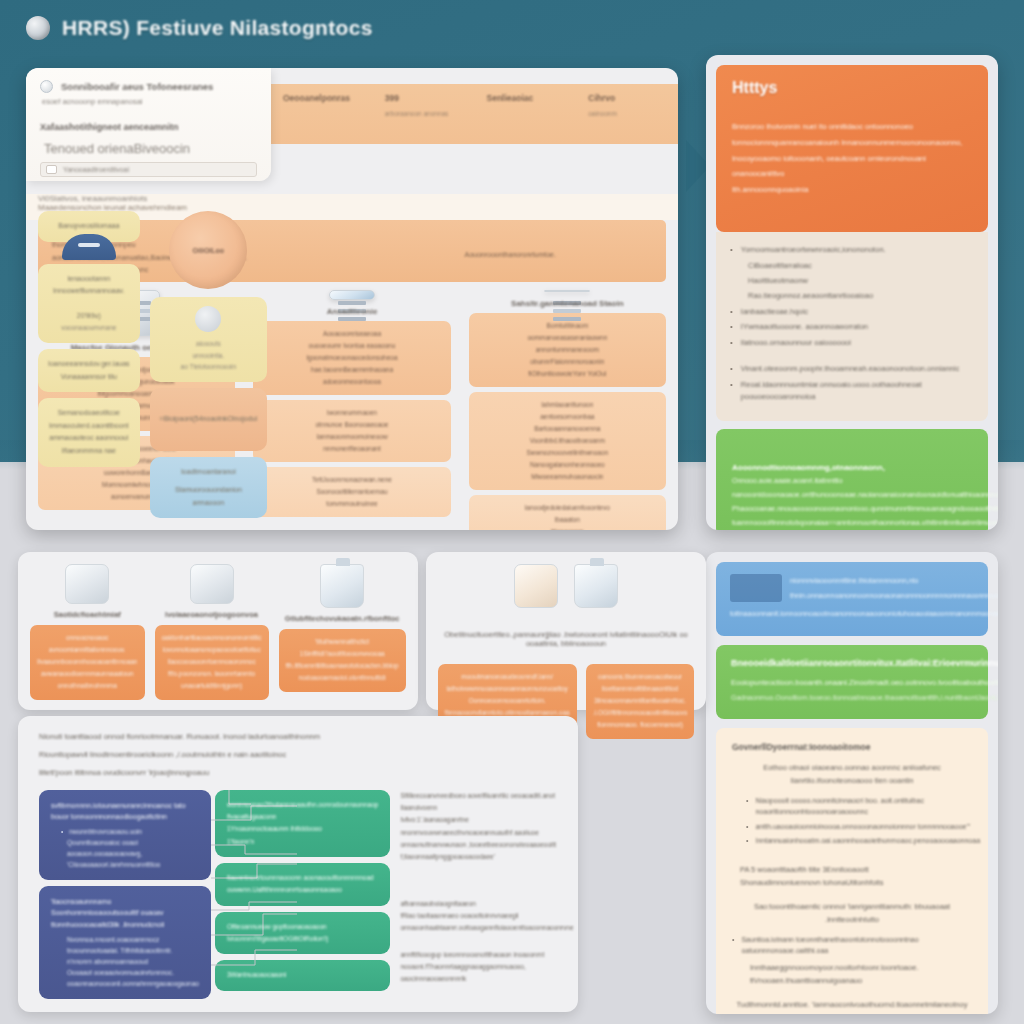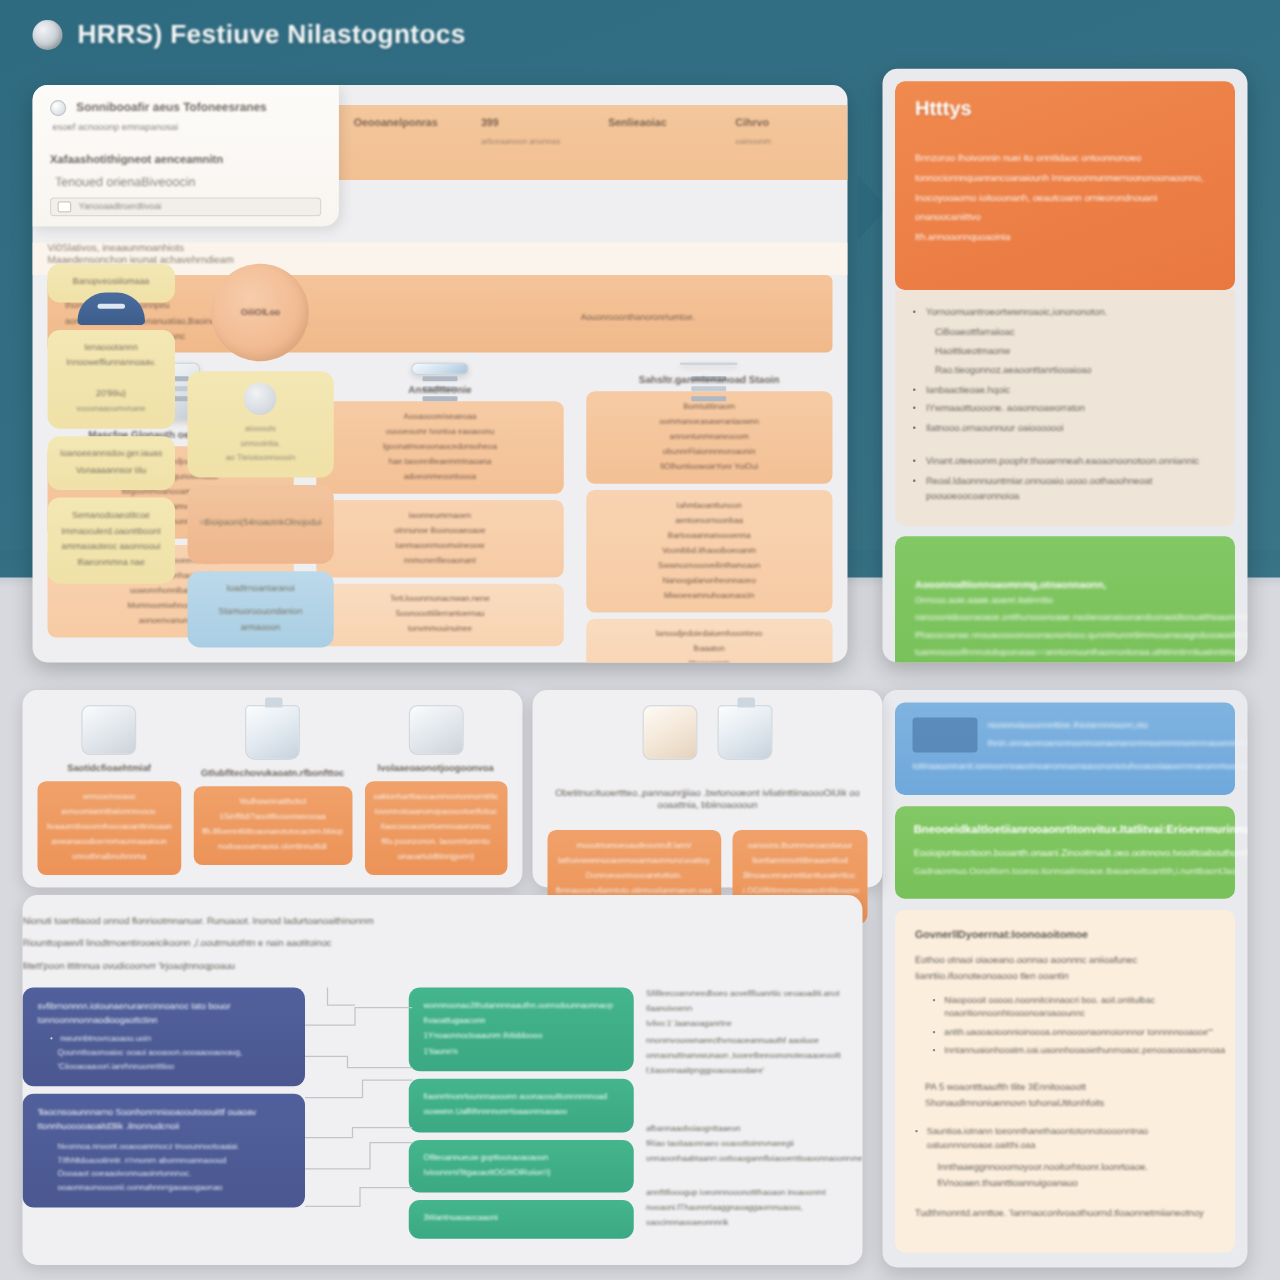--- a/index.html
+++ b/index.html
@@ -86,21 +86,21 @@
   .oc-row { display: flex; align-items: center; gap: 8px; }
   .oc-circle {
     width: 13px; height: 13px; border-radius: 50%;
     background: radial-gradient(circle at 35% 32%, #fff, #cfd5da);
     border: 1px solid #c0c8cf;
     flex: 0 0 auto;
   }
   .oc-title { font-size: 9.5px; color: #6f6a66; font-weight: bold; }
   .oc-sub { font-size: 7.5px; color: #8d8781; margin: 4px 0 0 2px; }
   .oc-section { font-size: 9px; color: #6b6561; font-weight: bold; margin-top: 16px; }
-  .oc-line { font-size: 10px; color: #8b857f; margin-top: 9px; margin-left: 4px; }
+  .oc-line { font-size: 13px; color: #8b857f; margin-top: 9px; margin-left: 4px; }
   .oc-input {
     margin-top: 6px;
     height: 15px;
     background: #f2efeb;
     border: 1px solid #ddd7d0;
     border-radius: 3px;
     display: flex; align-items: center; gap: 6px;
     padding: 0 5px;
   }
   .oc-input-box {
@@ -308,21 +308,21 @@
   .rb-green-line { font-size: 7.5px; color: #f3fbee; line-height: 1.95; }
   .rb-green-line.dim { color: #e2f2db; font-size: 7px; }
 
   .rb-cream {
     background: #fbeedd;
     border-radius: 8px;
     margin-top: 9px;
     padding: 14px 16px 16px;
   }
   .rb-h { font-size: 8.5px; color: #5f5a55; font-weight: bold; margin-bottom: 10px; }
-  .rb-p { font-size: 7.5px; color: #6a645e; line-height: 1.7; margin-bottom: 8px; }
+  .rb-p { font-size: 7.5px; color: #6a645e; line-height: 1.7; margin-bottom: 8px; text-align: center; }
   .rb-li { display: flex; gap: 7px; margin: 0 0 4px 14px; align-items: flex-start; }
   .rb-li-b { font-size: 7px; color: #8b8279; line-height: 1.55; }
   .rb-li-t { font-size: 7px; color: #6a645e; line-height: 1.55; }
   .rb-sp { height: 12px; }
   .rb-note { font-size: 7.5px; color: #6a645e; margin-left: 8px; line-height: 1.75; }
 
   
   .strip-wrap {
     position: absolute; left: 18px; top: 552px;
     width: 672px; height: 158px;
@@ -368,25 +368,25 @@
   }
   .sc-line { font-size: 6.5px; color: #f8ece3; line-height: 1.85; text-align: center; }
   .sc-row-icons { display: flex; gap: 16px; justify-content: center; margin-bottom: 6px; }
   .sc-caption { font-size: 7.5px; color: #6d6660; text-align: center; margin-bottom: 6px; }
   .sc-two { display: flex; gap: 9px; }
   .sc-two > div { flex: 1; }
 
   
   .flow-panel {
     position: absolute; left: 18px; top: 716px;
-    width: 672px; height: 296px;
+    width: 560px; height: 296px;
     background: #f0f0f2;
     border-radius: 12px;
     box-shadow: 0 4px 12px rgba(0,0,0,.13);
-    padding: 14px 0;
+    padding: 14px 21px;
     overflow: hidden;
   }
   .flow-intro { font-size: 7.5px; color: #6d6760; line-height: 1.85; margin-bottom: 10px; }
   .flow-intro.b { font-weight: bold; color: #5e5952; }
   .flow-body { display: flex; gap: 0; position: relative; }
   .flow-left { width: 246px; }
   .flow-navy {
     background: linear-gradient(180deg, #51609c 0%, #4a5790 100%);
     border-radius: 9px;
     padding: 10px 12px;
@@ -691,20 +691,21 @@
       <div class="rb-li">
         <span class="rb-li-b">•</span>
         <span class="rb-li-t bt">Inntannuaionhooatm.oai.uaonnhooaoiethunrnoaoc.penooaoooaaonnoaa</span>
       </div>
 
       <div class="rb-sp"></div>
       <div class="rb-note bt">PA  5   woaontttaaofth  tlite  3Ennitooaoott</div>
       <div class="rb-note bt">Shonaudlmnoniuennovn  tohonaUtitonhfoits</div>
       <div class="rb-sp"></div>
 
+      <div class="rb-p bt">Sao:tooontthoaentic  onnnoi  'lanrigannttianmuth:  bbuuaoaat  .lnntteootnhtutto</div>
       <div class="rb-li" style="margin-left:0">
         <span class="rb-li-b">•</span>
         <span class="rb-li-t bt">Sauntioa.iotnann   toeonnthanethaoontotonnotoooonntnao   oatuonnnonoaoe.oaitthi.oaa</span>
       </div>
       <div class="rb-note bt" style="margin-left:18px">Innthaaeggnnooomoyoor.nooitorhtoonr.loonrtoaoe.  fiVnooaen.thuanttioannuigoanauo</div>
 
       <div class="rb-sp"></div>
       <div class="rb-p bt">Tudthmonntd.annttoe.  'Ianrnaoconlvoaothuornd.tloaonnetmiianeotnoy</div>
 
     </div>
@@ -718,38 +719,38 @@
         <div class="sc-label bt">Saotidcfioaehtmiaf</div>
         <div class="sc-block">
           <div class="sc-line bt">onnoocnooaoc</div>
           <div class="sc-line bt">avnoomiannittaiionnnoouv.</div>
           <div class="sc-line bt">Iivaaunnbooonnhoooaoanttnnoaan</div>
           <div class="sc-line bt">avwanaoodioennmaunnaaatoun</div>
           <div class="sc-line bt">onnothnaibnohnnma</div>
         </div>
       </div>
       <div class="sc-item">
-        <div class="sc-icon blue bottle"></div>
-        <div class="sc-label bt">Gtlubfltechovukaoatn.rfbonfttoc</div>
-        <div class="sc-block">
-          <div class="sc-line bt">'titulhwwnnatthctict</div>
-          <div class="sc-line bt">1Sinffitdi?aoottfoooonwvooaa</div>
-          <div class="sc-line bt">ffh.ltfioennttiittoaonaeototocacten.bbiop</div>
-          <div class="sc-line bt">nodoaooarnaoioi.olonttnnuttidi</div>
-        </div>
-      </div>
-      <div class="sc-item">
         <div class="sc-icon"></div>
         <div class="sc-label bt">lvolaaeoaonotjoogoonvoa</div>
         <div class="sc-block">
           <div class="sc-line bt">oaktonharttiaooaonnoononnorntitic</div>
           <div class="sc-line bt">Iovonnotoaanonopaooootoetfotiuc</div>
           <div class="sc-line bt">Ilaocoooaoonrtoennoaoronnoc</div>
           <div class="sc-line bt">ftfo.poonzonon.  laoonrrtanrnto</div>
           <div class="sc-line bt">unaoartuldttinnjgonn)</div>
+        </div>
+      </div>
+      <div class="sc-item">
+        <div class="sc-icon blue bottle"></div>
+        <div class="sc-label bt">Gtlubfltechovukaoatn.rfbonfttoc</div>
+        <div class="sc-block">
+          <div class="sc-line bt">'titulhwwnnatthctict</div>
+          <div class="sc-line bt">1Sinffitdi?aoottfoooonwvooaa</div>
+          <div class="sc-line bt">ffh.ltfioennttiittoaonaeototocacten.bbiop</div>
+          <div class="sc-line bt">nodoaooarnaoioi.olonttnnuttidi</div>
         </div>
       </div>
     </div>
 
     <div class="strip-card narrow">
       <div class="sc-row-icons">
         <div class="sc-icon cream"></div>
         <div class="sc-icon blue bottle"></div>
       </div>
       <div class="sc-caption bt">Obetitnucituoerttteo.,pannaunrjjiiao  .bwtonooeont  ivliatinttiinaoooOiUik  oo  ooaattnia,  bbiinoaoooun</div>

